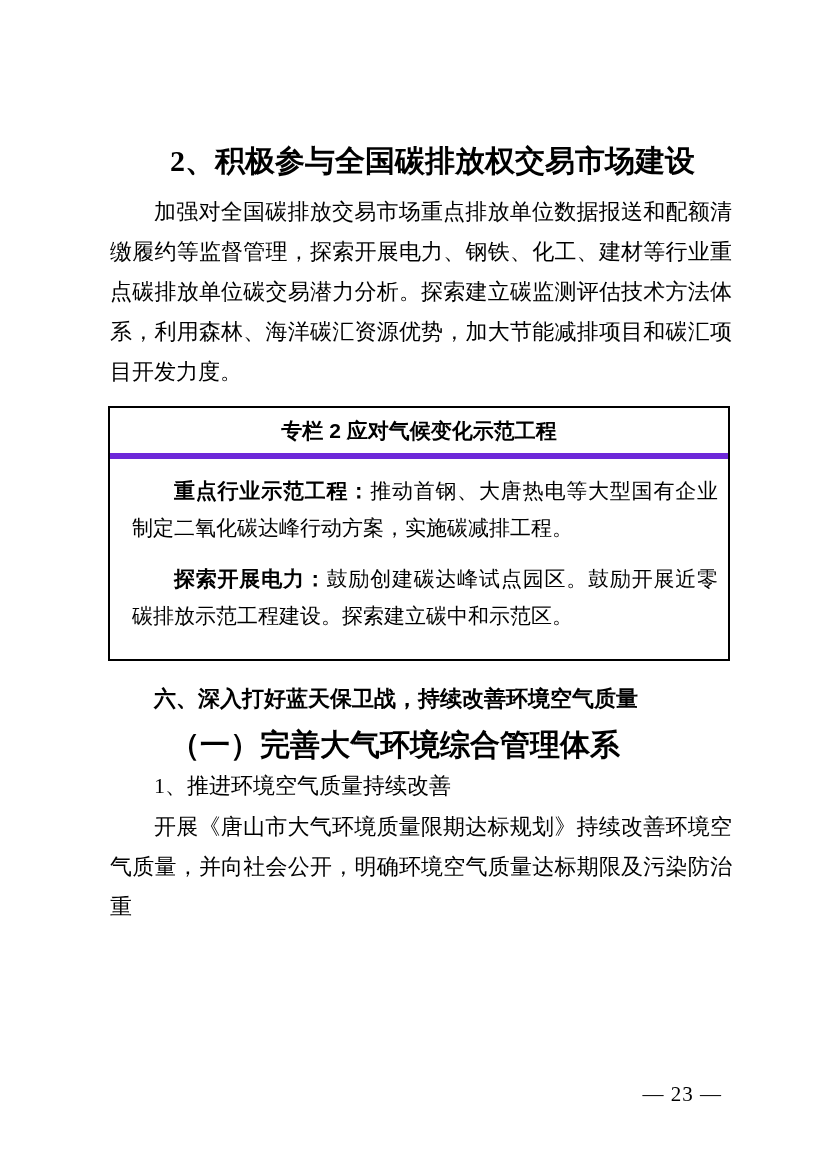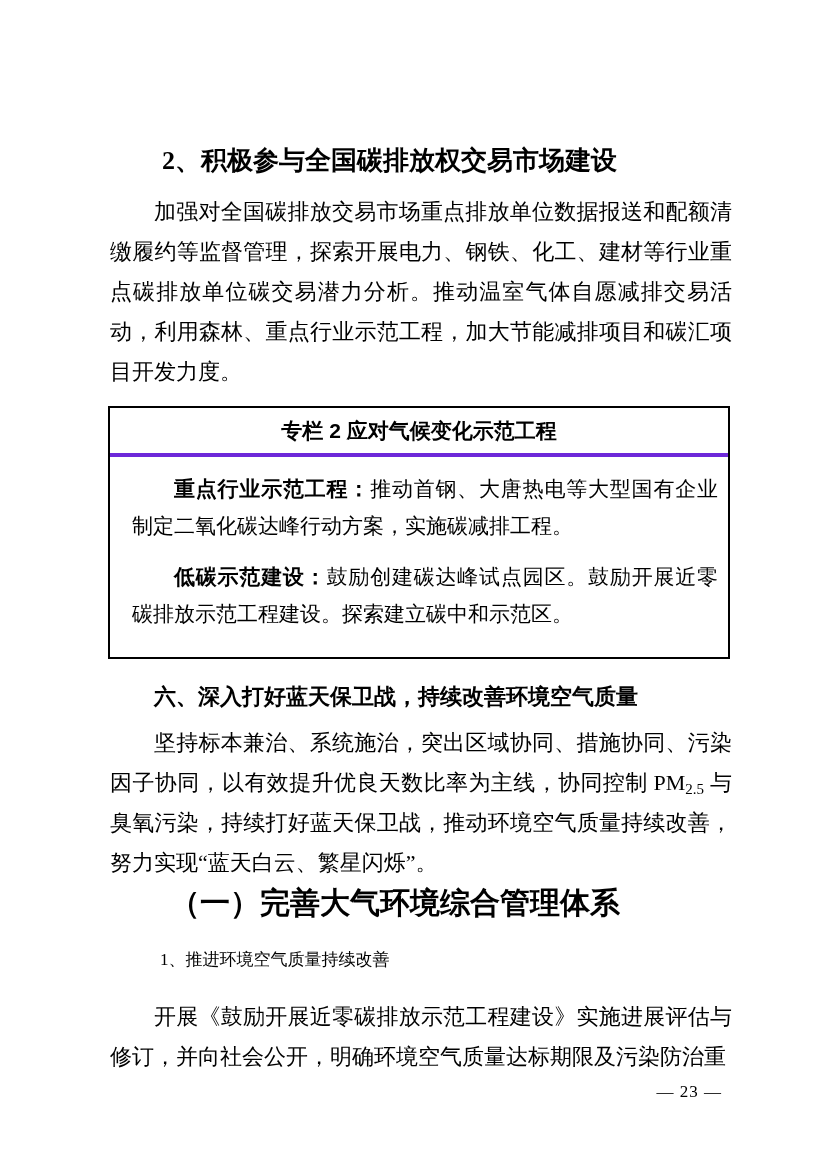--- a/index.html
+++ b/index.html
@@ -15,21 +15,21 @@
     color: #000;
     overflow: hidden;
   }
   .content {
     position: absolute;
     top: 142px;
     left: 110px;
     width: 622px;
   }
   .h-num {
-    font-size: 26px;
+    font-size: 30px;
     line-height: 38px;
     text-indent: 2em;
     margin: 0 0 12px 0;
     font-weight: 600;
   }
   p.body-para {
     font-size: 22px;
     line-height: 40px;
     margin: 0;
     text-align: justify;
@@ -41,21 +41,21 @@
     margin: 14px 0 8px -2px;
     width: 622px;
     box-sizing: border-box;
   }
   .box-title {
     text-align: center;
     font-weight: bold;
     font-size: 21px;
     line-height: 24px;
     padding: 11px 0 10px 0;
-    border-bottom: 4px solid #6d28d9;
+    border-bottom: 6px solid #6d28d9;
     font-family: "Liberation Sans", sans-serif;
   }
   .box-body {
     padding: 4px 10px 10px 10px;
     margin-left: 12px;
   }
   .box-item {
     font-size: 21px;
     line-height: 37px;
     text-indent: 2em;
@@ -74,66 +74,65 @@
     font-family: "Liberation Sans", sans-serif;
   }
   .h-sub {
     font-size: 30px;
     line-height: 40px;
     text-indent: 2em;
     margin: 0;
     font-weight: 600;
   }
   .h-sub2 {
-    font-size: 17px;
+    font-size: 22px;
     line-height: 42px;
     text-indent: 2em;
-    margin: 16px;
+    margin: 0;
     font-weight: 500;
   }
   sub.pm-sub {
     font-size: 15px;
     vertical-align: -4px;
     line-height: 0;
   }
   .page-number {
     position: absolute;
     top: 1082px;
     right: 104px;
-    font-size: 17px;
+    font-size: 21px;
     letter-spacing: 1px;
     font-weight: 500;
   }
 </style>
 </head>
 <body>
 
 <div class="content">
 
   <p class="h-num">2、积极参与全国碳排放权交易市场建设</p>
 
-  <p class="body-para">加强对全国碳排放交易市场重点排放单位数据报送和配额清缴履约等监督管理，探索开展电力、钢铁、化工、建材等行业重点碳排放单位碳交易潜力分析。推动温室气体自愿减排交易活动，利用森林、重点行业示范工程，加大节能减排项目和碳汇项目开发力度。</p>
+  <p class="body-para">加强对全国碳排放交易市场重点排放单位数据报送和配额清缴履约等监督管理，探索开展电力、钢铁、化工、建材等行业重点碳排放单位碳交易潜力分析。探索建立碳监测评估技术方法体系，利用森林、海洋碳汇资源优势，加大节能减排项目和碳汇项目开发力度。</p>
 
   <div class="box">
     <div class="box-title">专栏 2 应对气候变化示范工程</div>
     <div class="box-body">
       <p class="box-item">
         <span class="label">重点行业示范工程：</span><span>推动首钢、大唐热电等大型国有企业制定二氧化碳达峰行动方案，实施碳减排工程。</span>
       </p>
       <p class="box-item">
-        <span class="label">低碳示范建设：</span><span>鼓励创建碳达峰试点园区。鼓励开展近零碳排放示范工程建设。探索建立碳中和示范区。</span>
+        <span class="label">探索开展电力：</span><span>鼓励创建碳达峰试点园区。鼓励开展近零碳排放示范工程建设。探索建立碳中和示范区。</span>
       </p>
     </div>
   </div>
 
   <p class="h-section">六、深入打好蓝天保卫战，持续改善环境空气质量</p>
 
-  <p class="body-para"><span>坚持标本兼治、系统施治，突出区域协同、措施协同、污染因子协同，以有效提升优良天数比率为主线，协同控制 PM</span><sub class="pm-sub">2.5</sub><span> 与臭氧污染，持续打好蓝天保卫战，推动环境空气质量持续改善，努力实现“蓝天白云、繁星闪烁”。</span></p>
 
   <p class="h-sub">（一）完善大气环境综合管理体系</p>
 
   <p class="h-sub2">1、推进环境空气质量持续改善</p>
 
-  <p class="body-para">开展《鼓励开展近零碳排放示范工程建设》实施进展评估与修订，并向社会公开，明确环境空气质量达标期限及污染防治重</p>
+  <p class="body-para">开展《唐山市大气环境质量限期达标规划》持续改善环境空气质量，并向社会公开，明确环境空气质量达标期限及污染防治重</p>
 
 </div>
 
 <div class="page-number">— 23 —</div>
 
 </body></html>

